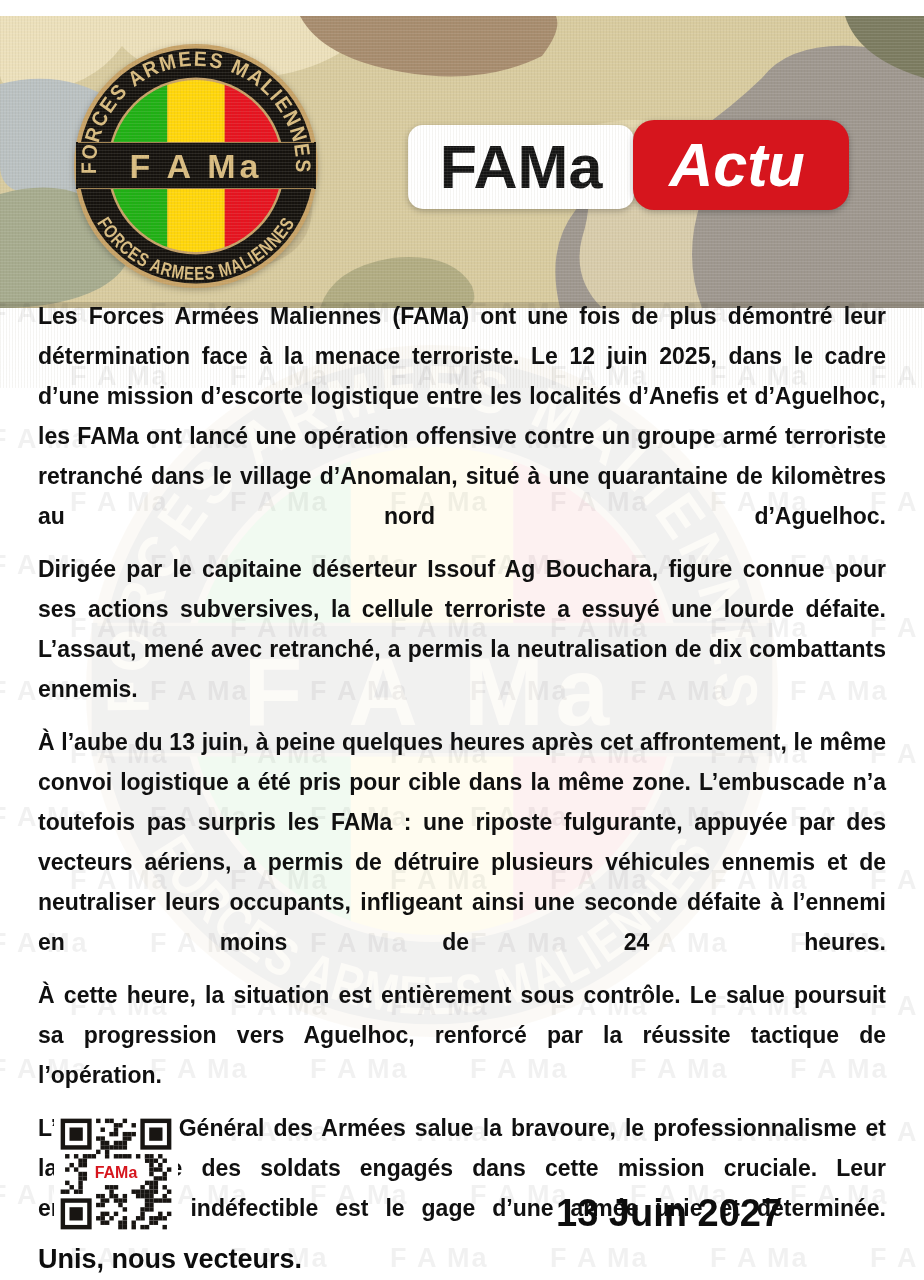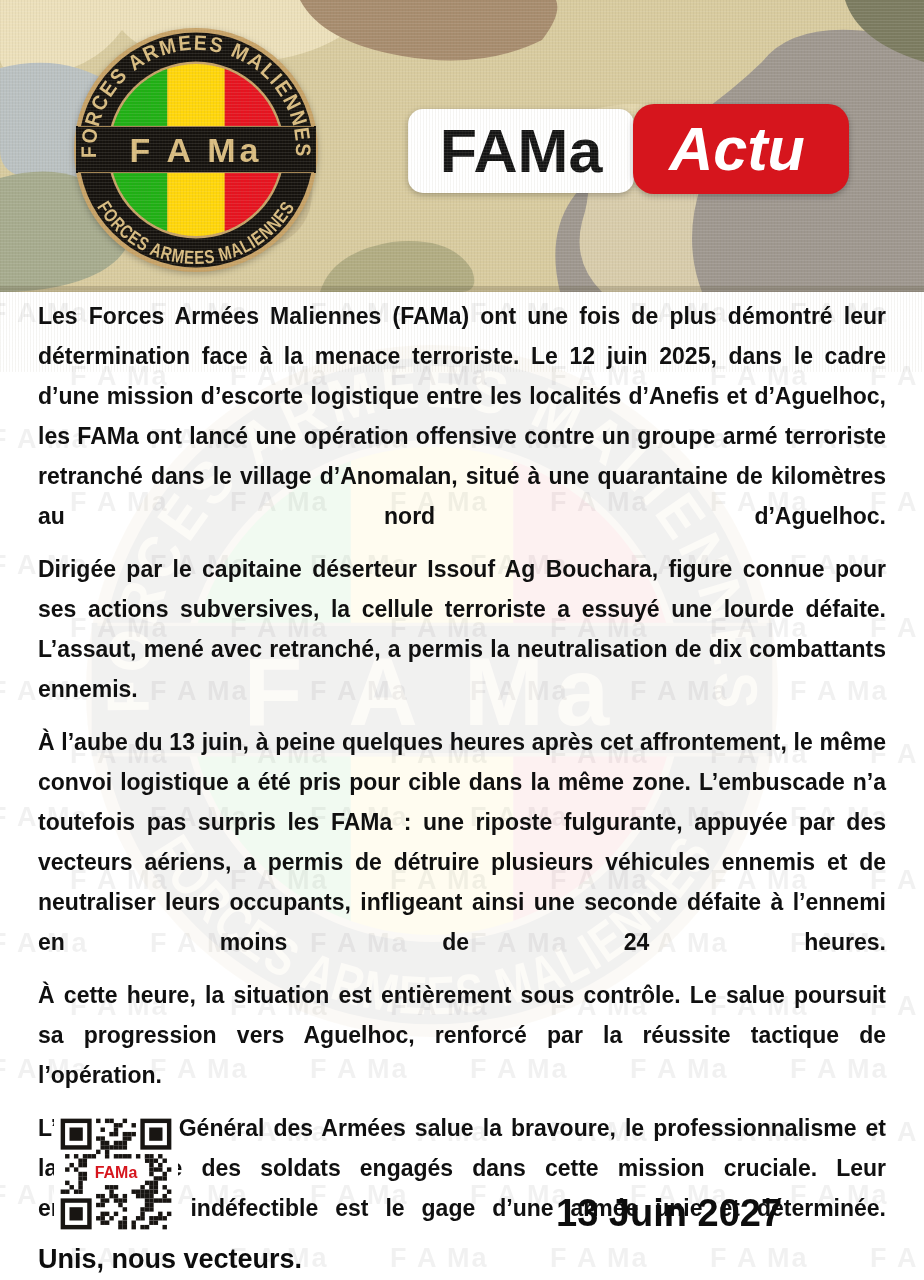--- a/index.html
+++ b/index.html
@@ -1,20 +1,20 @@
 <!DOCTYPE html>
 <html><head>
 <meta charset="utf-8">
 <style>
   html,body{margin:0;padding:0;background:#777;}
   .page{position:relative;width:924px;height:1280px;margin:0 auto;background:#ffffff;
         font-family:"Liberation Sans",sans-serif;overflow:hidden;}
 
   
-  .header{position:absolute;left:0;top:0;width:924px;height:372px;overflow:hidden;}
+  .header{position:absolute;left:0;top:16px;width:924px;height:372px;overflow:hidden;}
   .header svg.camo{position:absolute;inset:0;display:block;}
   .header::after{content:"";position:absolute;inset:0;pointer-events:none;
     background-image:repeating-linear-gradient(0deg,rgba(255,255,255,.09) 0 1px,transparent 1px 3px),
                      repeating-linear-gradient(90deg,rgba(110,100,70,.07) 0 1px,transparent 1px 3px);}
   .emblem{position:absolute;left:74px;top:28px;width:244px;height:244px;filter:drop-shadow(0 2px 3px rgba(0,0,0,.25));}
 
   .badge{position:absolute;left:408px;top:104px;display:flex;align-items:center;}
   .badge .pill-white{display:flex;align-items:center;justify-content:center;width:226px;height:84px;
      margin-top:4px;background:#ffffff;border-radius:15px;box-shadow:0 2px 6px rgba(0,0,0,.28);}
   .badge .pill-red{display:flex;align-items:center;justify-content:center;width:216px;height:90px;

